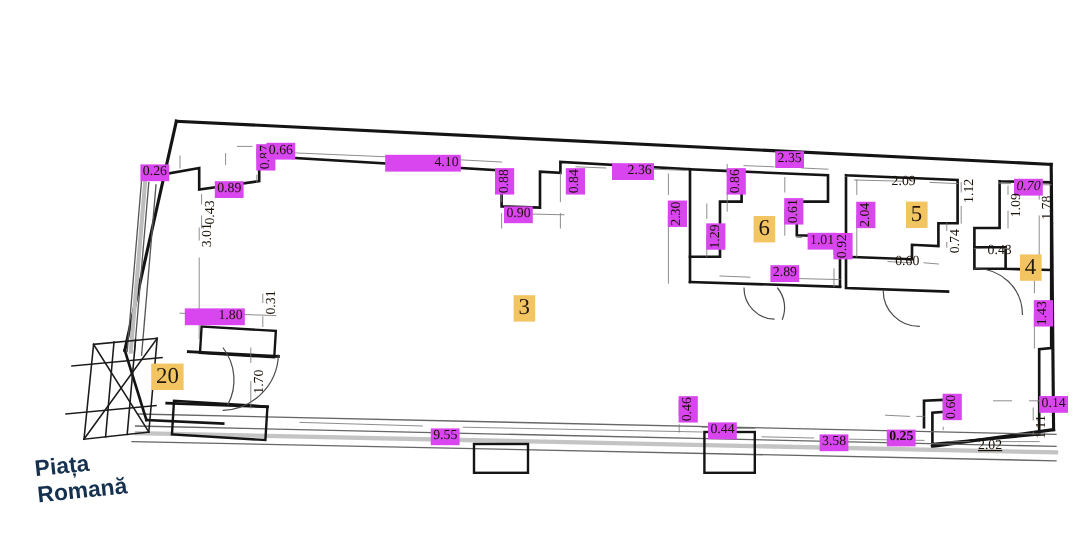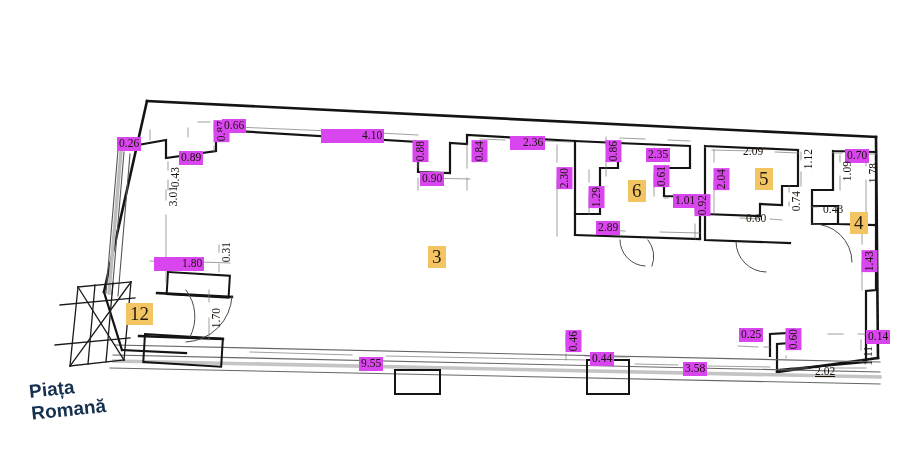--- a/index.html
+++ b/index.html
@@ -170,53 +170,53 @@
       <div class="dim vert" style="left: 166px; top: 185px;">3.01</div>
       <div class="dim hl vert" style="left: 214px; top: 120px;">0.87</div>
       <div class="dim hl" style="left: 222px; top: 119px;">0.66</div>
       <div class="dim hl" style="left: 321px; top: 129px; padding-left: 41px;">4.10</div>
       <div class="dim hl vert" style="left: 413px; top: 140px;">0.88</div>
       <div class="dim hl" style="left: 420px; top: 172px;">0.90</div>
       <div class="dim hl vert" style="left: 472px; top: 140px;">0.84</div>
       <div class="dim hl" style="left: 510px; top: 136px; padding-left: 13px;">2.36</div>
       <div class="dim hl vert" style="left: 557px; top: 167px;">2.30</div>
       <div class="dim hl vert" style="left: 606px; top: 140px;">0.86</div>
-      <div class="dim hl" style="left: 646px; top: 148px; text-align: right;">2.35</div>
+      <div class="dim hl" style="left: 646px; top: 126px; text-align: right;">2.35</div>
       <div class="dim hl vert" style="left: 589px; top: 186px;">1.29</div>
       <div class="dim hl vert" style="left: 654px; top: 165px;">0.61</div>
       <div class="dim hl" style="left: 673px; top: 194px;">1.01</div>
       <div class="dim hl vert" style="left: 695px; top: 194px;">0.92</div>
-      <div class="dim hl" style="left: 596px; top: 221px;">2.89</div>
+      <div class="dim hl" style="left: 642px; top: 221px;">2.89</div>
       <div class="dim hl vert" style="left: 714px; top: 168px;">2.04</div>
       <div class="dim" style="left: 741px; top: 145px;">2.09</div>
       <div class="dim vert" style="left: 801px; top: 148px;">1.12</div>
       <div class="dim" style="left: 744px; top: 212px;">0.60</div>
       <div class="dim vert" style="left: 789px; top: 190px;">0.74</div>
-      <div class="dim hl" style="left: 845px; top: 149px;">0.70</div>
+      <div class="dim hl" style="left: 845px; top: 149px; font-style: italic;">0.70</div>
       <div class="dim vert" style="left: 840px; top: 160px;">1.09</div>
       <div class="dim vert" style="left: 866px; top: 162px;">1.78</div>
       <div class="dim" style="left: 821px; top: 203px;">0.43</div>
       <div class="dim hl vert" style="left: 862px; top: 250px;">1.43</div>
       <div class="dim hl" style="left: 866px; top: 330px;">0.14</div>
       <div class="dim vert" style="left: 861px; top: 345px;">1.11</div>
       <div class="dim" style="left: 813px; top: 365px; text-decoration: underline;">2.02</div>
       <div class="dim hl vert" style="left: 786px; top: 328px;">0.60</div>
-      <div class="dim hl" style="left: 739px; top: 328px;">0.25</div>
+      <div class="dim hl" style="left: 739px; top: 358px; font-weight: bold;">0.25</div>
       <div class="dim hl" style="left: 683px; top: 362px;">3.58</div>
       <div class="dim hl" style="left: 590px; top: 352px;">0.44</div>
       <div class="dim hl vert" style="left: 566px; top: 330px;">0.46</div>
       <div class="dim hl" style="left: 359px; top: 357px; font-family: Liberation Serif, serif;">9.55</div>
       <div class="dim vert" style="left: 209px; top: 307px;">1.70</div>
       <div class="dim hl" style="left: 154px; top: 257px; padding-left: 28px;">1.80</div>
       <div class="dim vert" style="left: 219px; top: 241px;">0.31</div>
     </div>
 
   <div id="rooms">
       <div class="room" style="left: 428px; top: 246px;">3</div>
-      <div class="room" style="left: 126px; top: 303px;">12</div>
+      <div class="room" style="left: 126px; top: 303px;">20</div>
       <div class="room" style="left: 628px; top: 180px;">6</div>
       <div class="room" style="left: 755px; top: 168px;">5</div>
       <div class="room" style="left: 850px; top: 212px;">4</div>
     </div>
 
   <div class="place" style="left:28px;top:381px;">
     <div>Piața</div>
     <div>Romană</div>
   </div>
 

